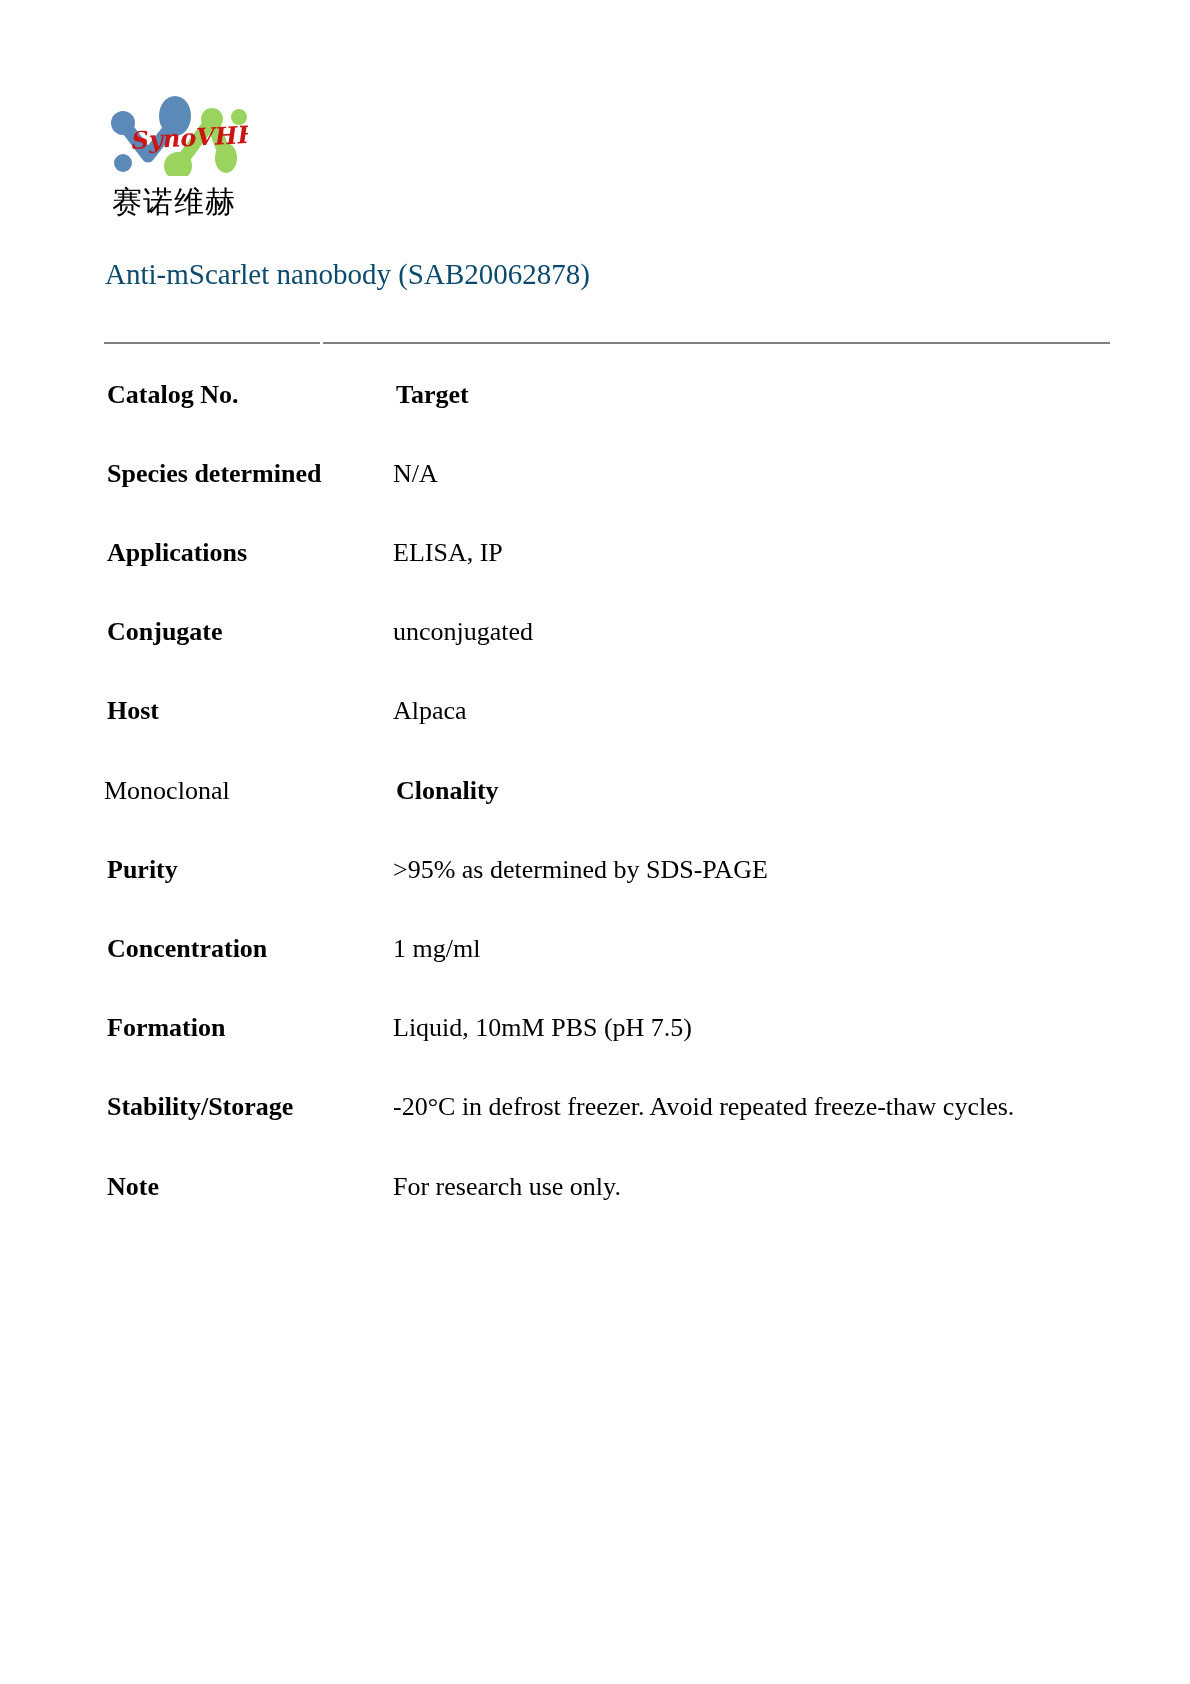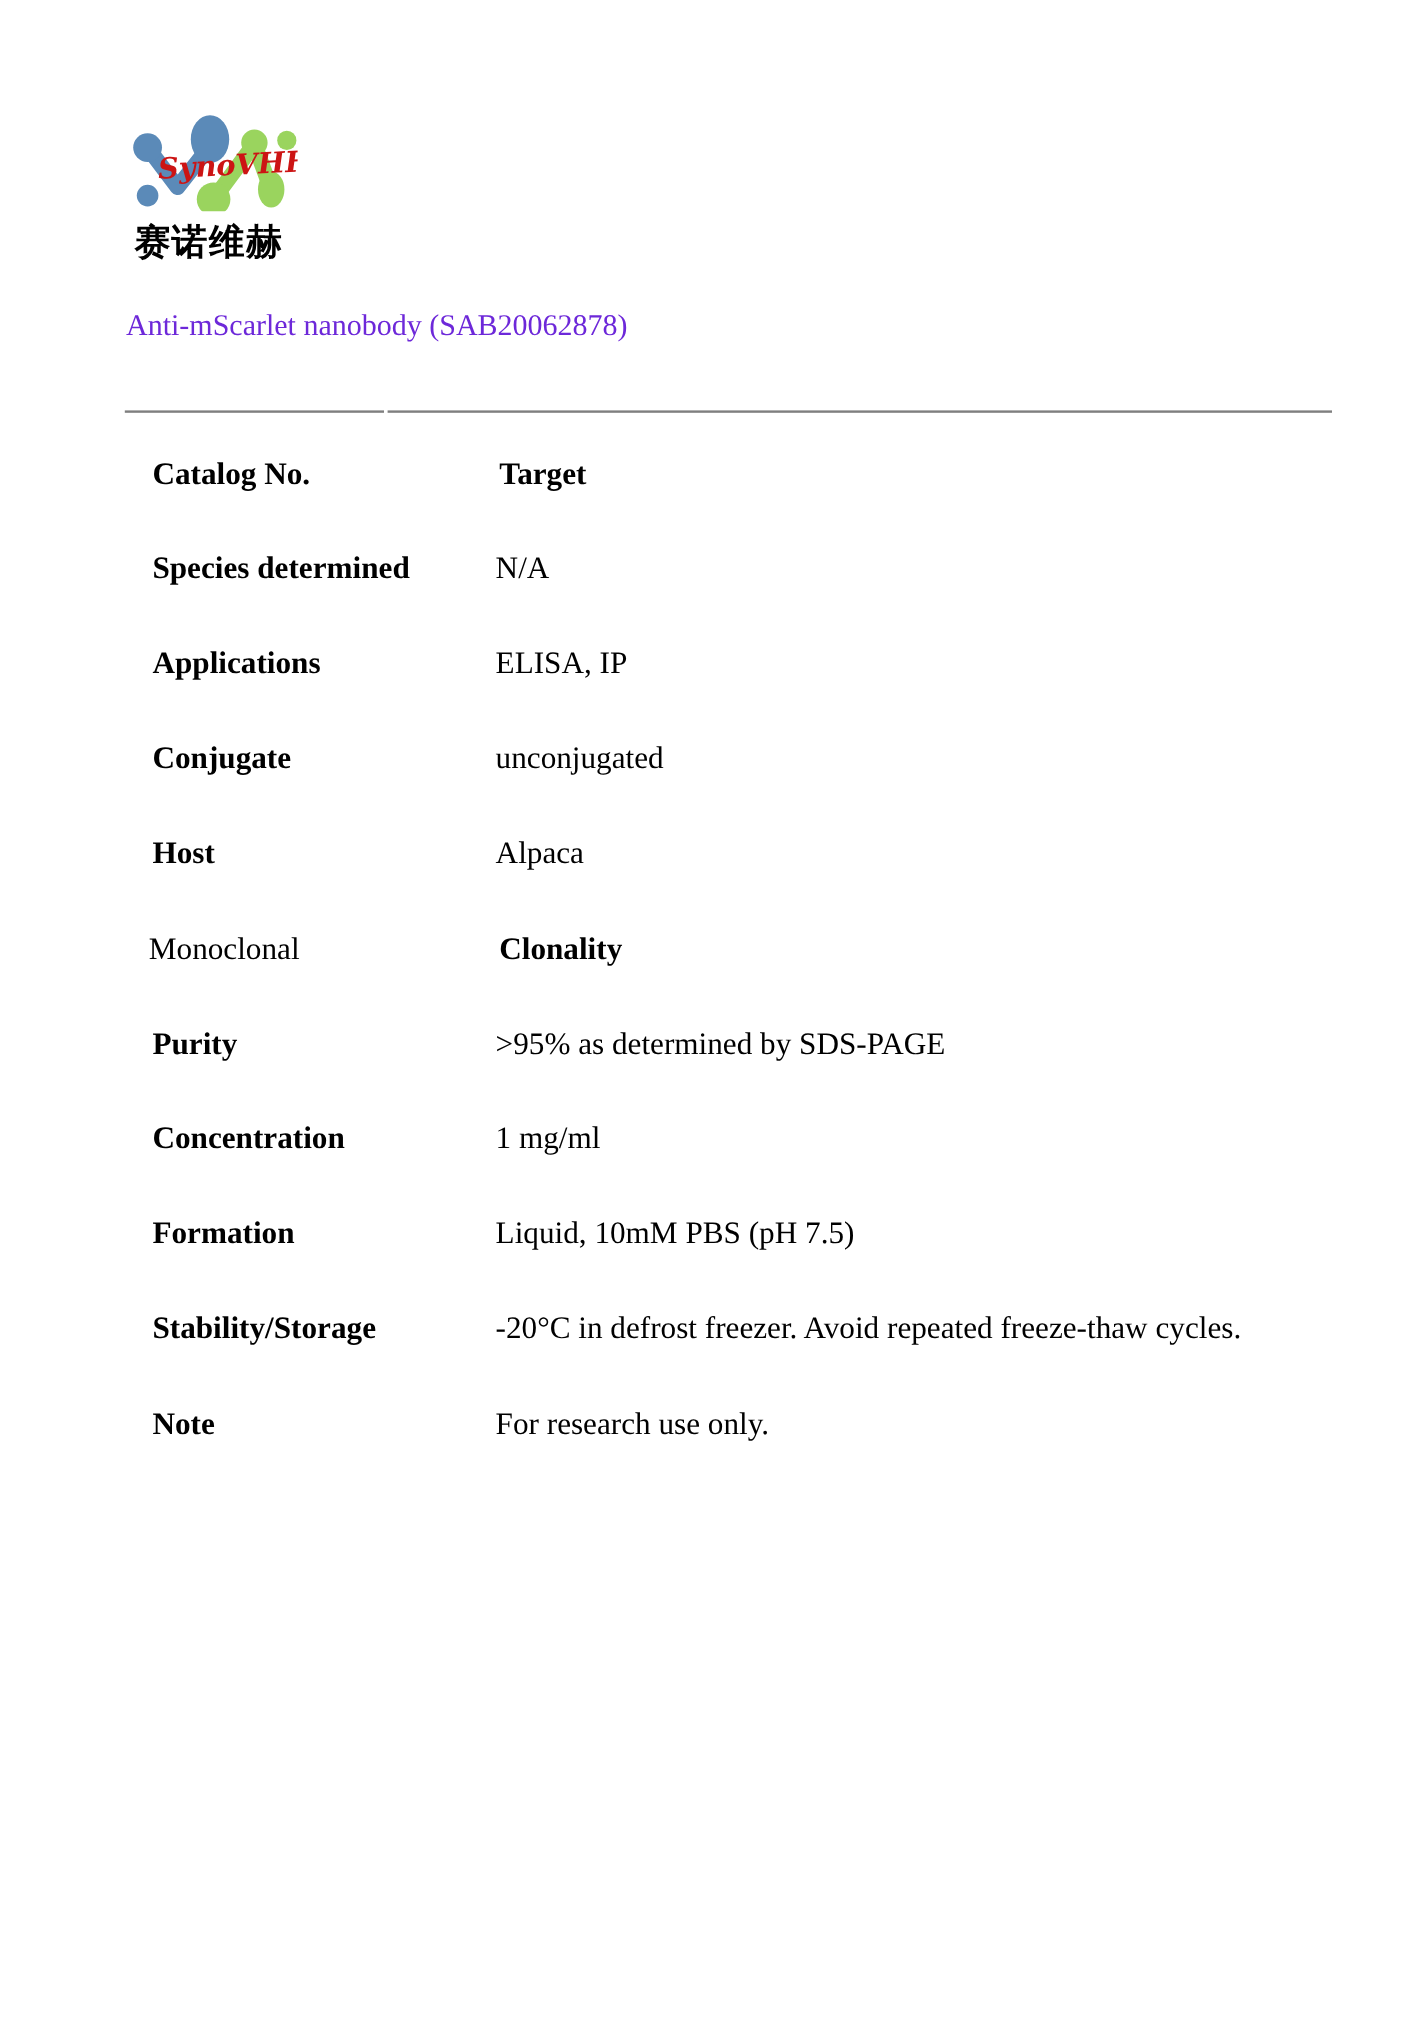--- a/index.html
+++ b/index.html
@@ -29,34 +29,34 @@
     position: absolute;
     left: 0;
     top: 0;
   }
   .logo-cn {
     position: absolute;
     left: 14px;
     top: 96px;
     font-family: "DejaVu Sans", "Liberation Sans", sans-serif;
     font-size: 30px;
-    font-weight: 700;
+    font-weight: 400;
     letter-spacing: 1px;
     color: #000000;
     white-space: nowrap;
   }
 
   
   .doc-title {
     position: absolute;
     left: 105px;
     top: 258px;
-    font-size: 25px;
+    font-size: 29px;
     font-weight: 400;
-    color: #6d28d9;
+    color: #0c4a6e;
     white-space: nowrap;
   }
 
   
   .rule-seg {
     position: absolute;
     top: 342px;
     height: 2px;
     background: #7f7f7f;
   }
@@ -73,21 +73,20 @@
     grid-template-columns: 289px 1fr;
     grid-auto-rows: 79.2px;
   }
   .cell {
     display: flex;
     align-items: center;
     padding-top: 22px;
     font-size: 26px;
     line-height: 1.15;
     white-space: nowrap;
-    margin-left: 20px;
   }
   .cell.label {
     padding-left: 3px;
     font-weight: 700;
   }
   .cell.value {
     font-weight: 400;
   }
 </style>
 </head>

